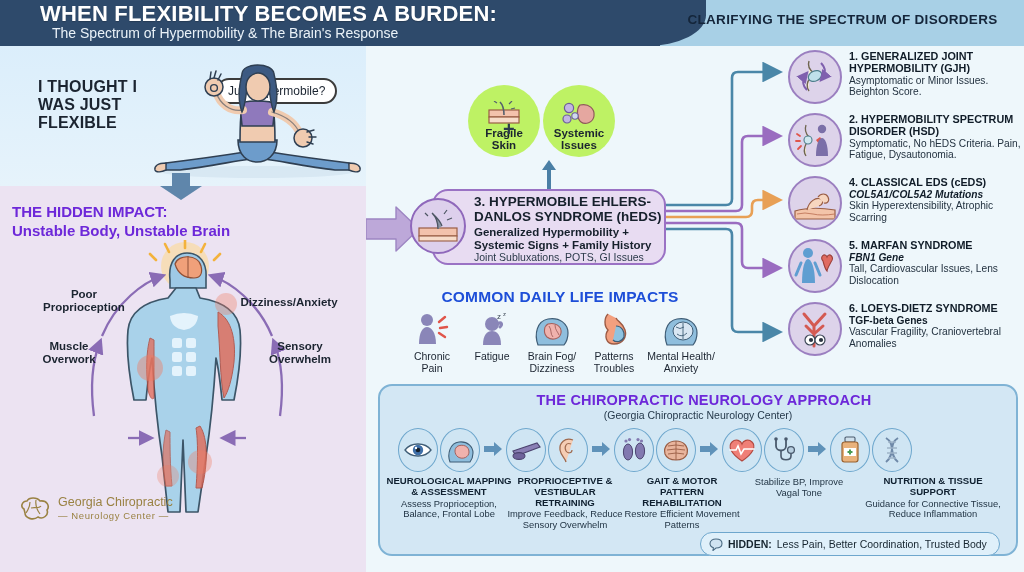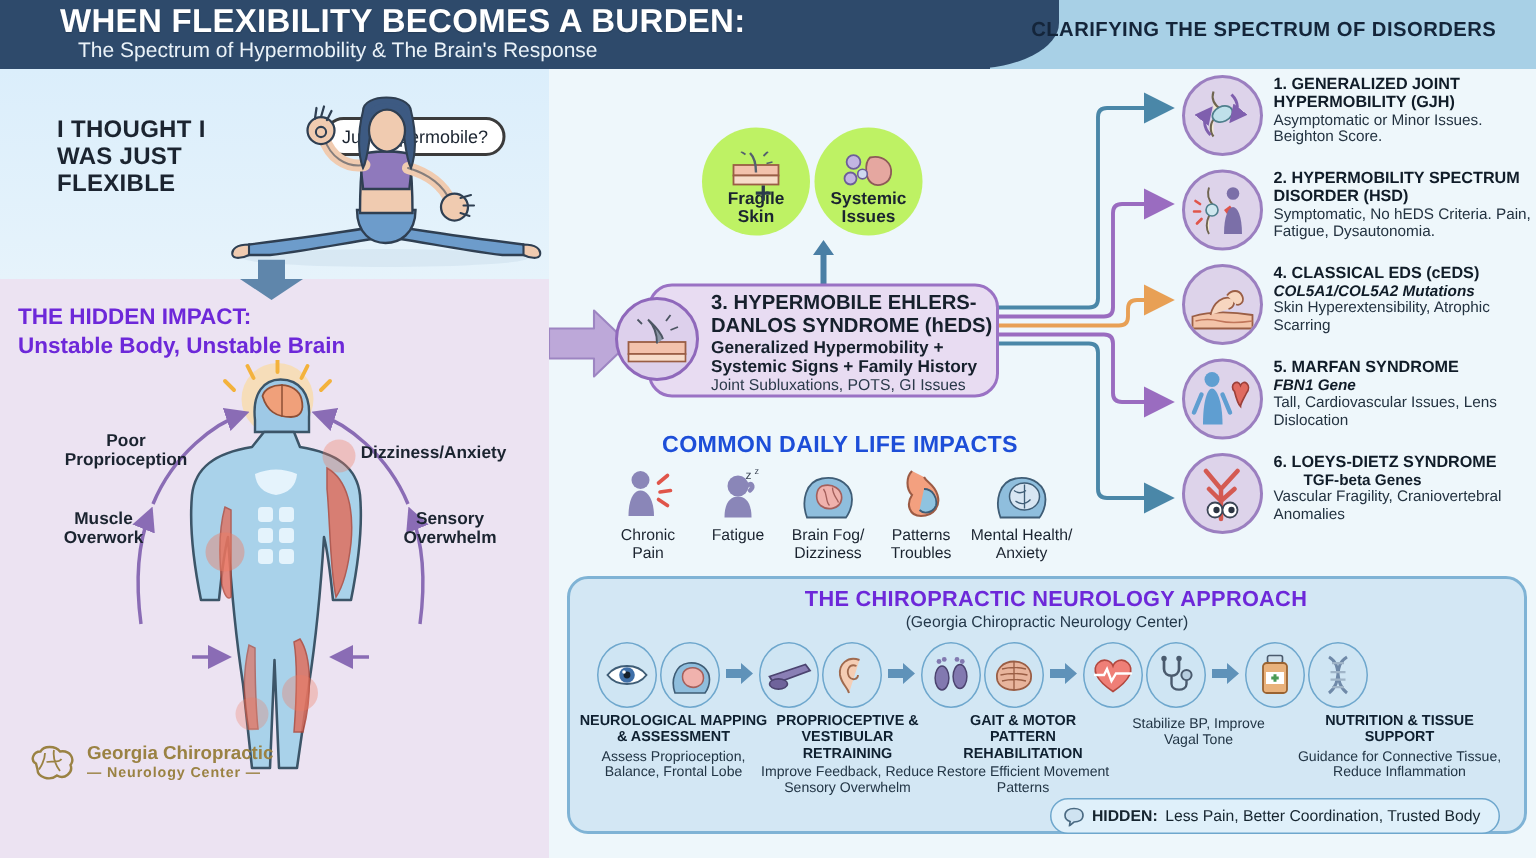--- a/index.html
+++ b/index.html
@@ -70,21 +70,21 @@
   .down-arrow{
     position:absolute; left:158px; top:173px; width:46px; height:28px;
   }
 
   .hidden-title{
     position:absolute; left:0; top:202px; width:366px; 
     font-size:15px; font-weight:bold; color:#6d28d9; line-height:19px;margin-left:12px;
   }
   .body-wrap{ position:absolute; left:50px; top:240px; width:270px; height:285px; }
   .lbl{ position:absolute; font-size:11.5px; font-weight:bold; color:#1b2430; text-align:center; line-height:13px;}
-  .logo{ position:absolute; left:18px; top:496px; display:flex; gap:6px;font-weight:bold;}
+  .logo{ position:absolute; left:18px; top:496px; display:flex; gap:6px;}
   .logo-txt{ color:#9a8243; font-size:12.5px; line-height:13px; }
   .logo-txt small{ display:block; font-size:9.5px; letter-spacing:.6px; }
 
   
   .big-arrow{ position:absolute; left:366px; top:205px; }
 
   
   .cir-pill{
     position:absolute; width:72px; height:72px; border-radius:50%;
     background:#bef264; display:flex; flex-direction:column;
@@ -117,21 +117,21 @@
   .rlist{ position:absolute; left:788px; top:50px; width:236px; }
   .ritem{ position:relative; display:flex; gap:7px; margin-bottom:9px; }
   .ricon{
     width:54px;height:54px;flex:0 0 54px;border-radius:50%;
     background:#ddd3ea;border:2px solid #9b7fc0;
     display:flex;align-items:center;justify-content:center;overflow:hidden;
   }
   .rtxt{ padding-top:1px; }
   .rt-title{ font-size:10.8px; font-weight:bold; color:#101c28; line-height:11.8px; }
   .rt-gene{ font-size:10.2px; font-weight:bold; font-style:italic; color:#101c28; line-height:11.6px;}
-  .rt-gene.nm{ font-style:normal;margin-left:20px; }
+  .rt-gene.nm{ font-style:normal; }
   .rt-desc{ font-size:10.2px; color:#233240; line-height:11.6px; }
 
   
   .panel{
     position:absolute; left:378px; top:384px; width:640px; height:172px;
     background:#d3e7f4; border:2px solid #7fb3d5; border-radius:14px;
   }
   .panel-t{ position:absolute; left:0; top:6px; width:100%; text-align:center;
     font-size:14.5px; font-weight:bold; color:#6d28d9; letter-spacing:.2px;padding-left:12px; }
   .panel-s{ position:absolute; left:0; top:23px; width:100%; text-align:center;

